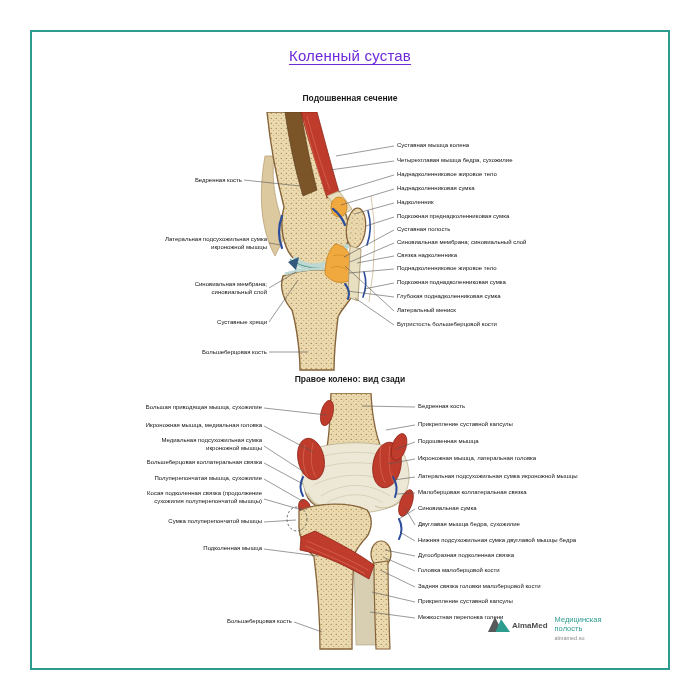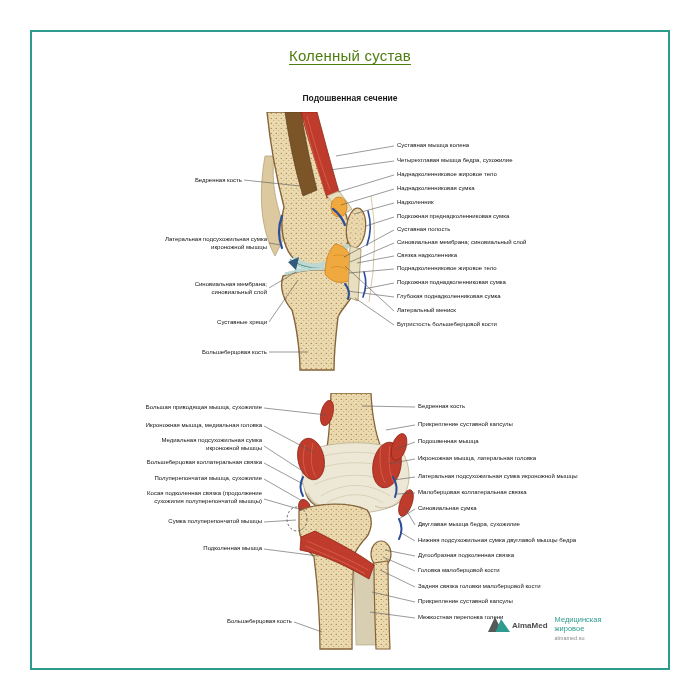--- a/index.html
+++ b/index.html
@@ -2,21 +2,21 @@
 <html style="--accent: #2d9c8e;"><head>
 <meta charset="utf-8">
 <style>
   *{margin:0;padding:0;box-sizing:border-box}
   html,body{background:#fff}
   .page{position:relative;width:700px;height:700px;background:#fff;overflow:hidden;
         font-family:"Liberation Sans",sans-serif;outline:1px solid #e4e4e4}
   .frame{position:absolute;left:30px;top:30px;width:640px;height:640px;
          border:2px solid var(--accent,#2d9c8e);pointer-events:none}
   .title{position:absolute;left:0;top:47px;width:100%;text-align:center;font-size:15px;
-         color:#4d7c0f;text-decoration:underline;text-underline-offset:3px;letter-spacing:.2px}
+         color:#6d28d9;text-decoration:underline;text-underline-offset:3px;letter-spacing:.2px}
   .subtitle{position:absolute;left:0;width:100%;text-align:center;font-size:8.5px;
             font-weight:bold;color:#1a1a1a}
   .fig{position:absolute}
   .lines{position:absolute;left:0;top:0;width:700px;height:700px;pointer-events:none}
   .lines line{stroke:#555;stroke-width:.6}
   .lbl{position:absolute;font-size:6px;line-height:1.25;color:#111;white-space:nowrap}
   .lbl.ra{text-align:right}
   .lbl.wrap{white-space:normal}
   .logo{position:absolute;left:486px;top:616px;display:flex;align-items:flex-start;gap:7px}
   .logo-left{display:flex;flex-direction:row;align-items:center}
@@ -27,20 +27,21 @@
   .logo-site{font-size:5.5px;color:#8a8a8a;margin-top:2px}
 </style>
 </head>
 <body>
 
 <div class="page">
   <div class="frame"></div>
 
   <div class="title">Коленный сустав</div>
   <div class="subtitle" style="top:93px">Подошвенная сечение</div>
+  <div class="subtitle" style="top:374px">Правое колено: вид сзади</div>
 
   <svg class="fig" style="left:255px;top:112px;width:140px;height:260px" viewBox="0 0 140 260">
     <defs>
       <pattern id="spongy1" width="5" height="5" patternUnits="userSpaceOnUse">
         <circle cx="1.3" cy="1.4" r="0.65" fill="#aa8147"></circle>
         <circle cx="3.7" cy="3.6" r="0.5" fill="#c09a5e"></circle>
       </pattern>
     </defs>
     <path d="M10,44 C3,84 6,118 20,144 L32,120 C21,97 16,70 19,44 Z" fill="#dcc9a0" stroke="#b39a6d" stroke-width="0.7"></path>
     <g>
@@ -238,17 +239,17 @@
   <div class="logo">
     <div class="logo-left">
       <svg class="logo-mark" viewBox="0 0 24 17">
         <path d="M1,16 L8,1 L13,11 L10.5,16 Z" fill="#57585a"></path>
         <path d="M8.5,16 L14,3 L23,16 Z" fill="#2d9c8e"></path>
       </svg>
       <div class="logo-brand">AlmaMed</div>
     </div>
     <div class="logo-right">
       <div class="logo-line">Медицинская</div>
-      <div class="logo-line">жировое</div>
+      <div class="logo-line">полость</div>
       <div class="logo-site">almamed.su</div>
     </div>
   </div>
 </div>
 
 </body></html>

